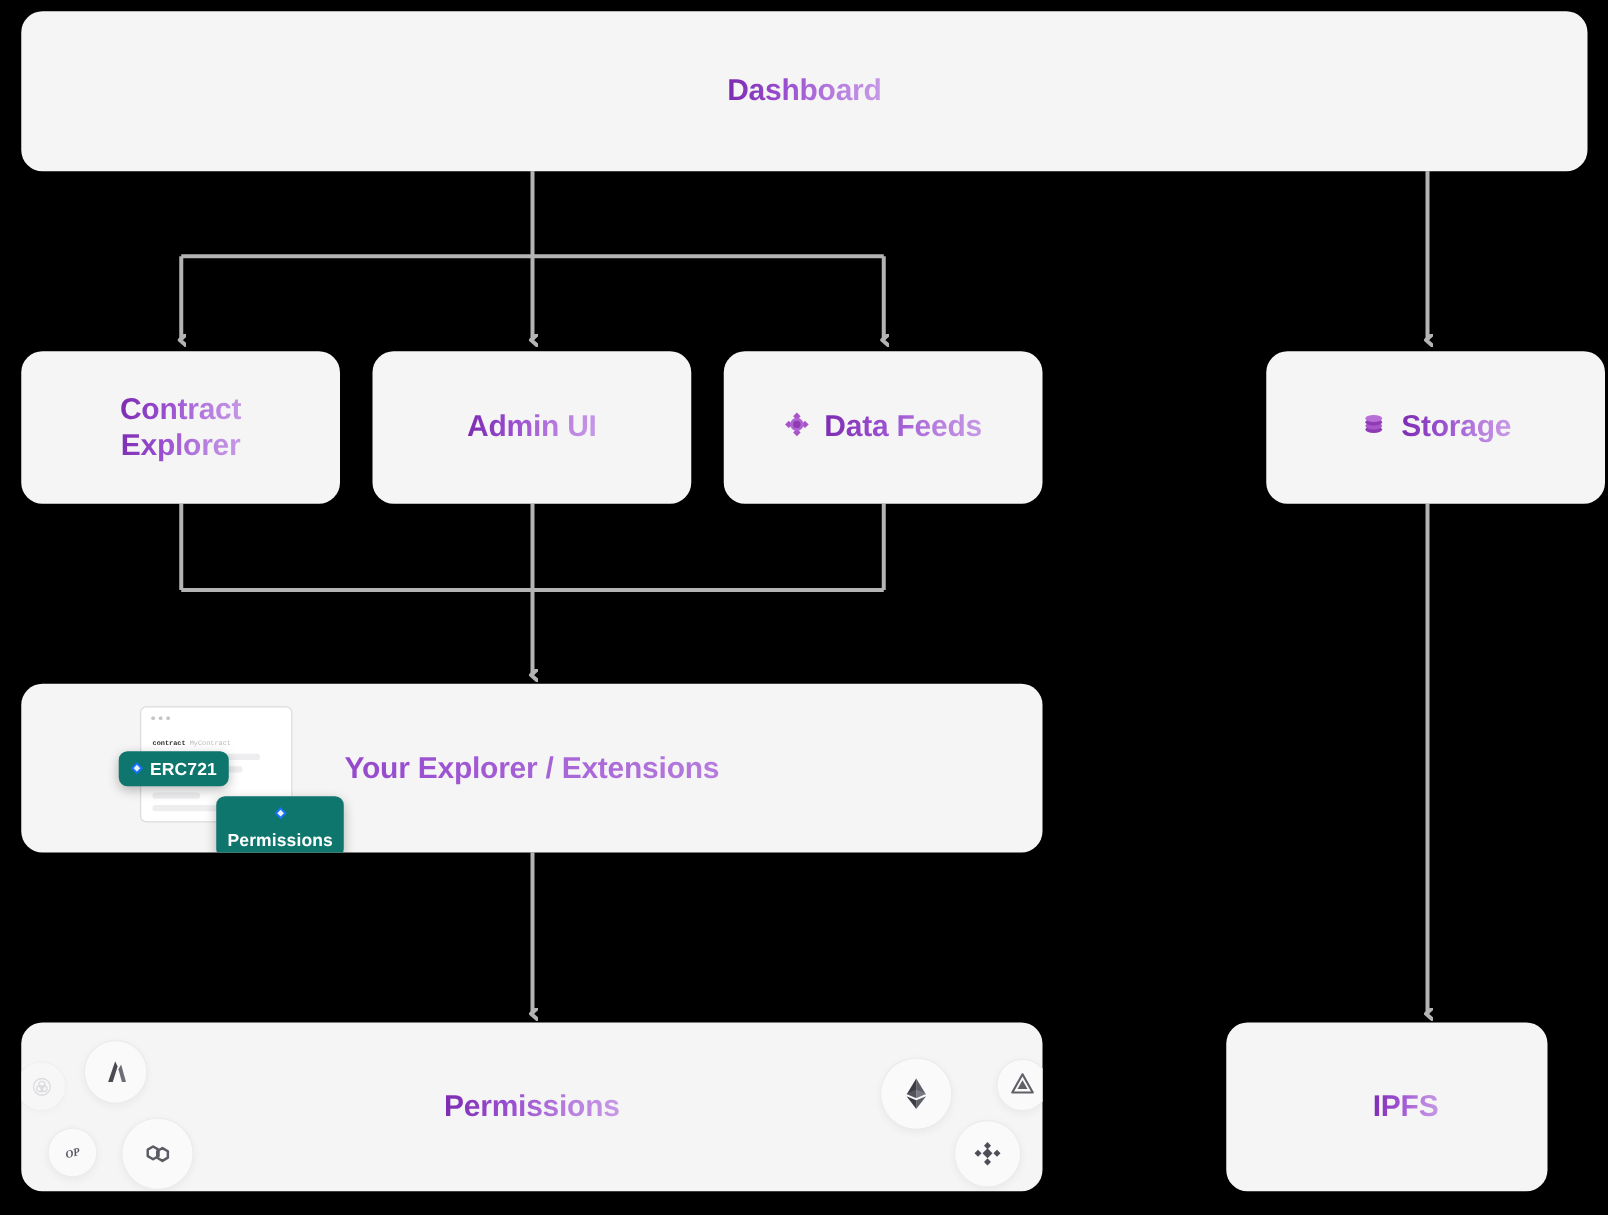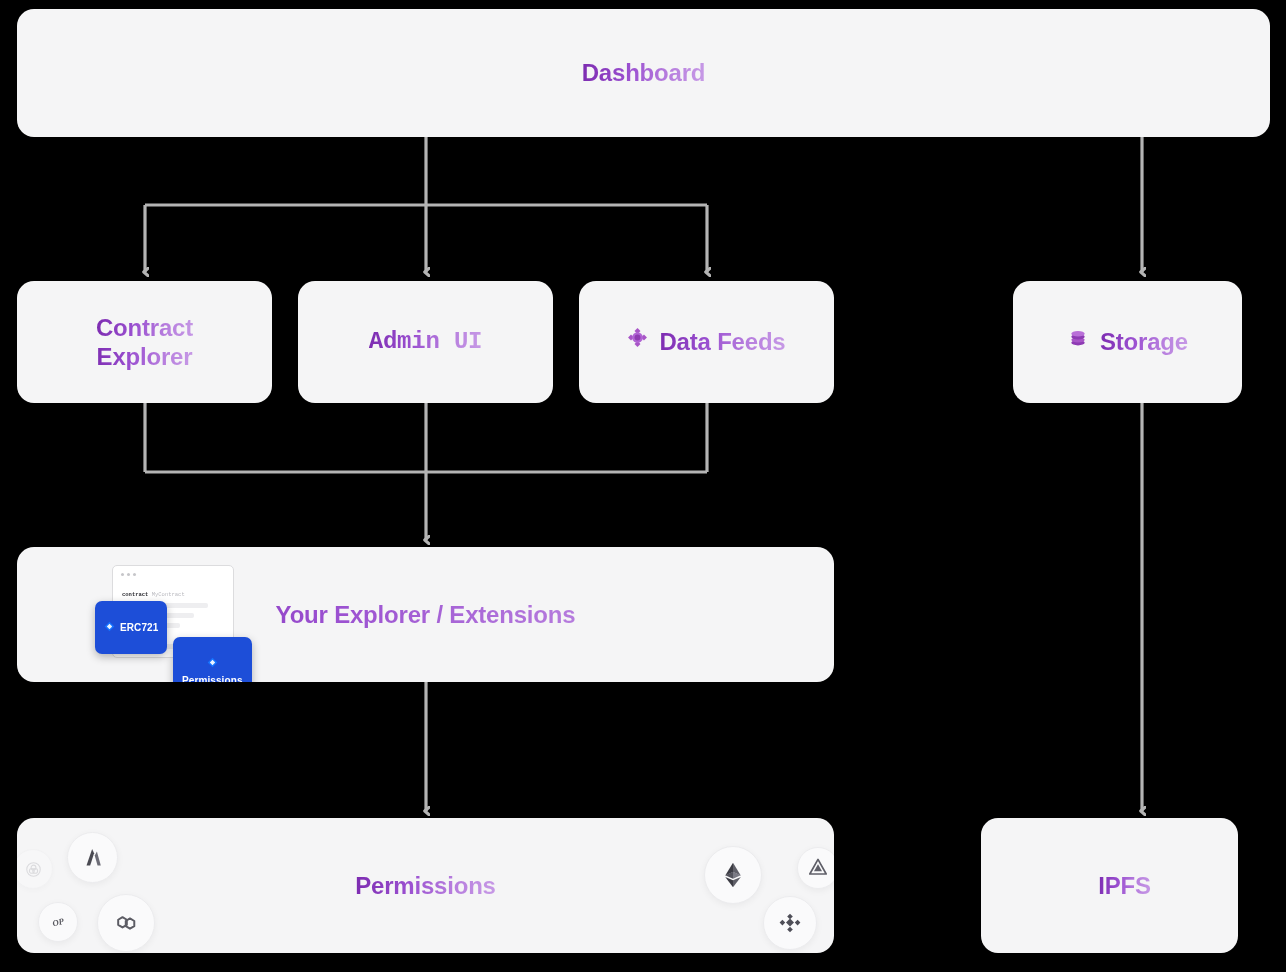--- a/index.html
+++ b/index.html
@@ -52,41 +52,42 @@
     line-height: 1.22;
   }
 
   
   #node-dashboard   { left: 17px;   top: 9px;   width: 1253px; height: 128px; }
   #node-dashboard .node-label { font-size: 24px; }
 
   #node-contract-explorer { left: 17px;  top: 281px; width: 255px; height: 122px; }
   #node-contract-explorer .node-label { font-size: 24px; }
 
-  #node-admin-ui    { left: 298px; top: 281px; width: 255px; height: 122px; font-family: Liberation Mono, monospace; }
+  #node-admin-ui    { left: 298px; top: 281px; width: 255px; height: 122px; }
   #node-admin-ui .node-label { font-size: 24px; }
 
   #node-data-feeds  { left: 579px; top: 281px; width: 255px; height: 122px; }
   #node-data-feeds .node-label { font-size: 24px; }
 
-  #node-storage     { left: 1013px; top: 281px; width: 229px; height: 122px; }
+  #node-storage     { left: 1013px; top: 281px; width: 271px; height: 122px; }
   #node-storage .node-label { font-size: 24px; }
 
   #node-your-contract { left: 17px; top: 547px; width: 817px; height: 135px; justify-content: flex-start; }
   #node-your-contract .node-label { font-size: 24px; position: absolute; left: 0; right: 0; }
 
   #node-blockchain  { left: 17px; top: 818px; width: 817px; height: 135px; }
   #node-blockchain .node-label { font-size: 24px; position: relative; z-index: 4; }
 
   #node-ipfs        { left: 981px; top: 818px; width: 257px; height: 135px; padding-left: 30px; }
   #node-ipfs .node-label { font-size: 24px; }
 
   
   .icon-row {
     display: flex;
+    align-items: center;
     justify-content: center;
     gap: 11px;
   }
   .inline-icon { display: block; flex: 0 0 auto; }
 
   
   .contract-illo {
     position: absolute;
     left: 78px;
     top: 18px;
@@ -130,25 +131,25 @@
     position: absolute;
     background: #eeeef0;
     border-radius: 2px;
     height: 5px;
   }
   .badge {
     position: absolute;
     display: flex;
     align-items: center;
     gap: 5px;
-    background: #1d4ed8;
+    background: #0f766e;
     color: #ffffff;
     border-radius: 7px;
-    padding: 20px 9px;
-    font-size: 10px;
+    padding: 6px 9px;
+    font-size: 14px;
     font-weight: bold;
     letter-spacing: 0.1px;
     box-shadow: 0 3px 9px rgba(0,0,0,0.28);
     white-space: nowrap;
     z-index: 4;
   }
   #badge-erc721     { left: 0px;  top: 36px; }
   #badge-permissions{ left: 78px; top: 72px; flex-direction: column; }
 
   

